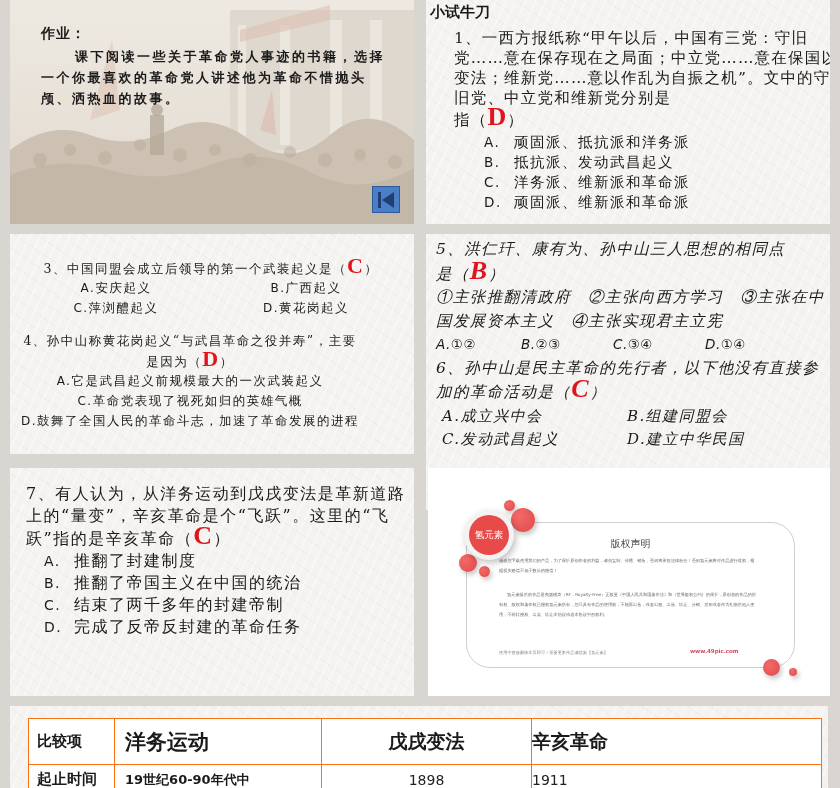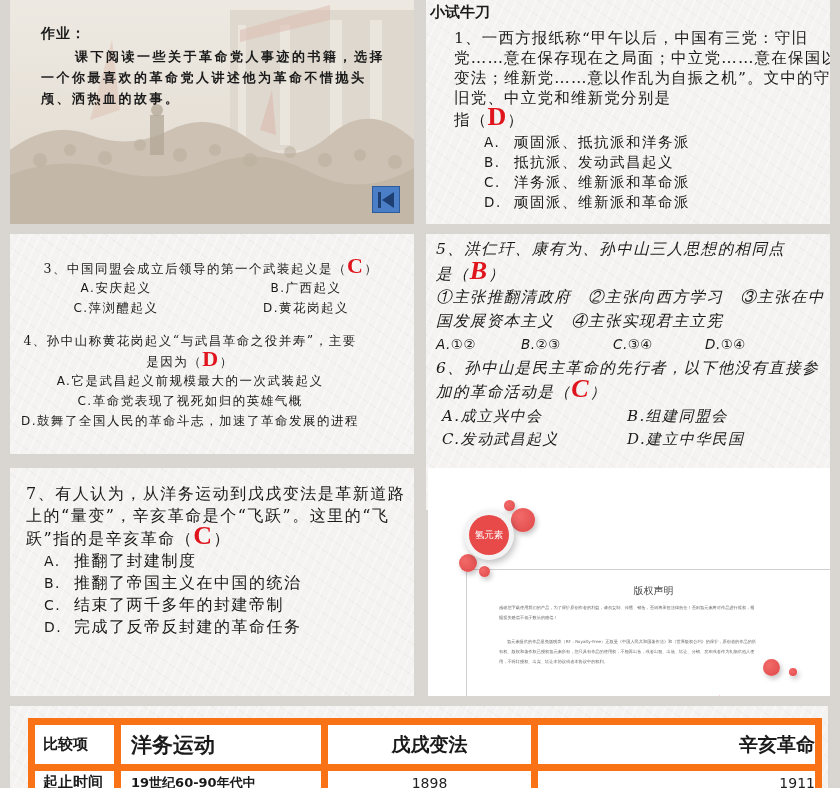--- a/index.html
+++ b/index.html
@@ -53,39 +53,39 @@
 
   
   #p-q7 { left: 10px; top: 468px; width: 404px; height: 228px; }
   .q7 { position: absolute; left: 16px; top: 15px; width: 380px; font-size: 16px; line-height: 22px; letter-spacing: 1.5px; }
   .q7 .opts { padding-left: 18px; }
   .q7 .opts .opt { display: flex; }
   .q7 .opts .opt .k { width: 30px; font-family: "DejaVu Sans", sans-serif; font-size: 14px; }
 
   
   #p-copy { left: 428px; top: 468px; width: 402px; height: 228px; background: #ffffff; }
-  .copy-card { position: absolute; left: 38px; top: 54px; width: 375px; height: 146px; border: 1px solid #cfcfcf; border-radius: 4px; background: #fff; margin-top: 47px; }
+  .copy-card { position: absolute; left: 38px; top: 54px; width: 329px; height: 146px; border: 1px solid #cfcfcf; border-radius: 24px; background: #fff; }
   .copy-title { position: absolute; left: 0; right: 0; top: 14px; text-align: center; font-family: "DejaVu Sans", sans-serif; font-size: 10px; color: #444; }
   .copy-p { position: absolute; left: 32px; width: 258px; font-family: "DejaVu Sans", sans-serif; font-size: 4.2px; line-height: 10px; color: #666; }
   .copy-foot { position: absolute; left: 32px; top: 127px; font-family: "DejaVu Sans", sans-serif; font-size: 4.2px; color: #888; }
   .copy-url { position: absolute; left: 223px; top: 125px; font-family: "DejaVu Sans", sans-serif; font-size: 5.5px; color: #d94a5a; font-weight: bold; }
   .circle { position: absolute; border-radius: 50%; background: radial-gradient(circle at 35% 35%, #f26a6a, #e04848); box-shadow: 2px 3px 5px rgba(0,0,0,0.22); }
   .logo-ring { position: absolute; left: 36px; top: 42px; width: 50px; height: 50px; border-radius: 50%; background: #f3f3f3; box-shadow: 2px 3px 7px rgba(0,0,0,0.25); display:flex; align-items:center; justify-content:center; }
   .logo-ring .inner { width: 40px; height: 40px; border-radius: 50%; background: #e84a4a; color: #fff; font-family: "DejaVu Sans", sans-serif; font-size: 9.5px; display:flex; align-items:center; justify-content:center; }
 
   
   #p-table { left: 10px; top: 706px; width: 818px; height: 82px; }
   table.cmp { position: absolute; left: 18px; top: 12px; width: 794px; border-collapse: collapse; background: #fff; font-family: "DejaVu Sans", "Liberation Sans", sans-serif; }
-  table.cmp td { border: 7px solid #f97316; vertical-align: middle; }
+  table.cmp td { border: 1px solid #f97316; vertical-align: middle; }
   table.cmp tr.head td { height: 46px; font-weight: bold; font-size: 19px; }
   table.cmp tr.r1 td { height: 30px; font-size: 14px; }
   .c0 { width: 86px; padding-left: 8px; font-size: 15px !important; }
   .c1 { width: 207px; padding-left: 10px; }
   .c2 { width: 210px; text-align: center; }
-  .c3 { text-align: right; }
+  .c3 { text-align: left; }
   tr.head .c1 { font-size: 21px !important; }
   tr.r1 .c0 { font-weight: bold; }
   tr.r1 .c1 { font-weight: bold; font-size: 13px !important; }
   tr.r1 .c2, tr.r1 .c3 { font-size: 14px; color: #222; }
 </style>
 </head>
 <body>
 
 <div class="panel" id="p-homework">
   <svg class="painting" width="404" height="224" viewBox="0 0 404 224">

